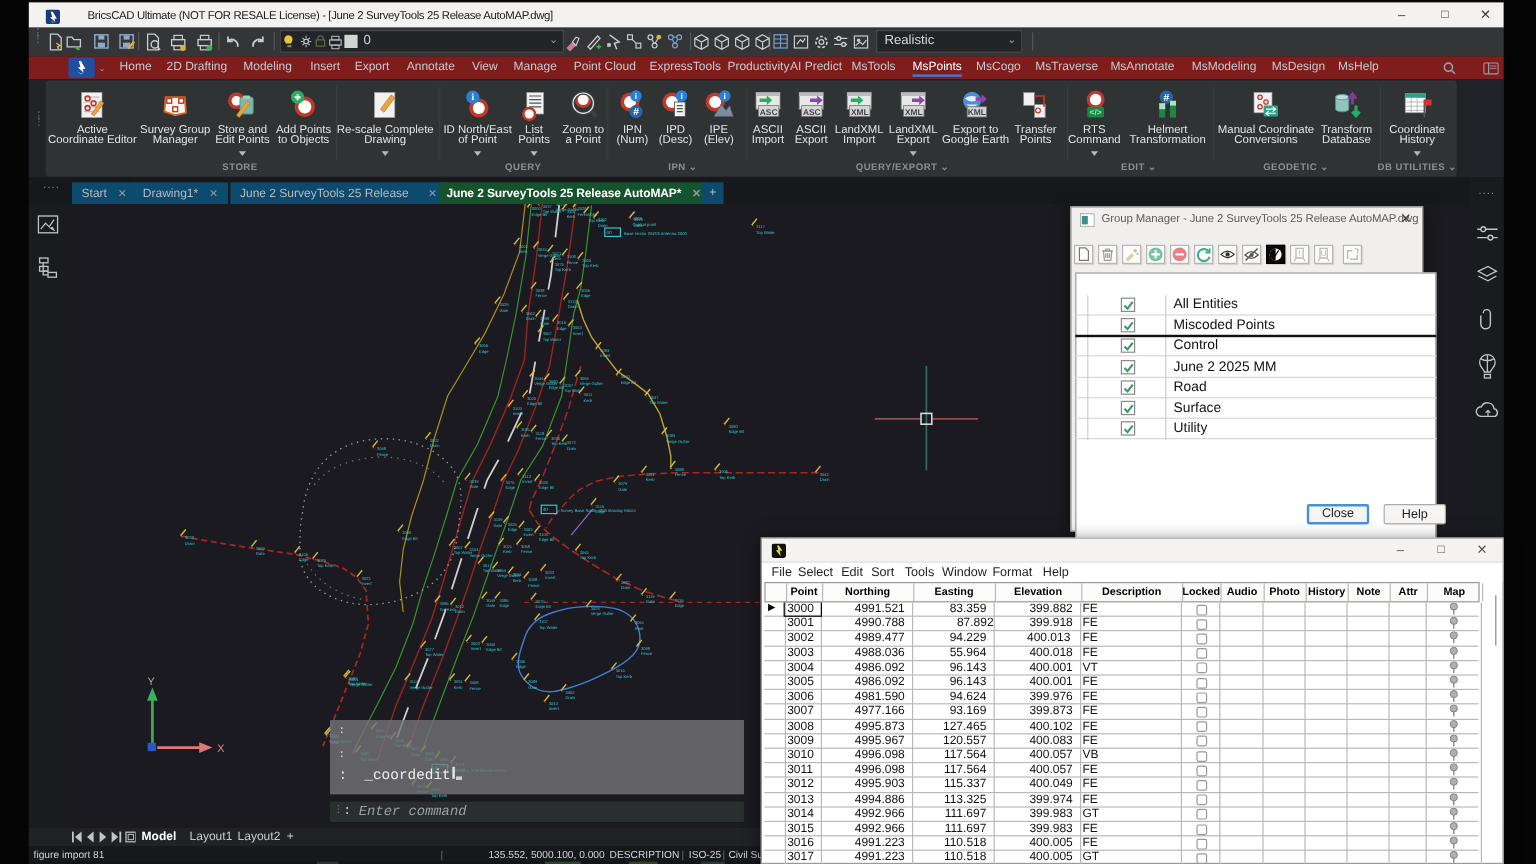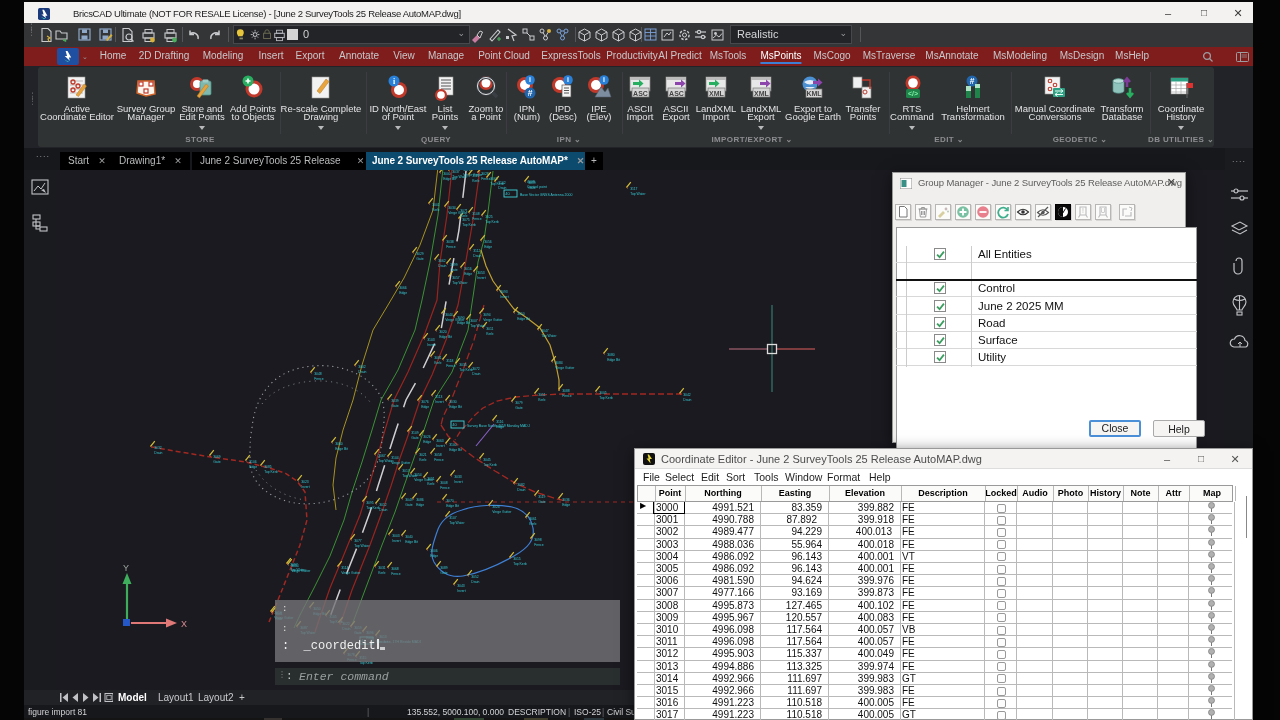--- a/index.html
+++ b/index.html
@@ -14,23 +14,23 @@
 .rtab{position:absolute;top:3px;font-size:10px;color:#c7c8ca;white-space:nowrap;transform:translateX(-50%)}
 .rtab.active{color:#fff;border-bottom:2px solid #3e7fd6;padding-bottom:1px}
 #ribbon{position:absolute;left:0;top:66px;width:100%;height:82px;background:#222328}
 #ribbonpanel{position:absolute;left:14px;top:1px;width:1176px;height:80px;background:#303333;border-radius:3px}
 .ricon{position:absolute;top:9px}
 .rlab{position:absolute;width:120px;text-align:center;font-size:9.5px;line-height:8px;color:#e2e3e5;white-space:nowrap}
 .rarr{position:absolute;top:60px;width:0;height:0;border-left:3.5px solid transparent;border-right:3.5px solid transparent;border-top:4px solid #b8b9bb}
 .rsep{position:absolute;top:6px;width:1px;height:62px;background:#3c3d42}
 .rgrp{position:absolute;top:69px;width:140px;text-align:center;font-size:8px;font-weight:bold;color:#8d8e92;letter-spacing:.4px}
 #doctabs{position:absolute;left:0;top:148px;width:100%;height:22px;background:#17181c}
-.dtab{position:absolute;top:4px;height:18px;background:#000000;color:#b9babc;font-size:10px;line-height:18px;text-align:left;padding:0 8px;white-space:nowrap}
+.dtab{position:absolute;top:4px;height:18px;background:#0c4a6e;color:#b9babc;font-size:10px;line-height:18px;text-align:left;padding:0 8px;white-space:nowrap}
 .dtab .x{color:#9a9b9d;margin-left:9px;font-size:9px}
-.dtab.active{background:#0c4a6e;color:#fff;font-weight:bold;font-size:10px;padding:0 6px;letter-spacing:-.1px}
+.dtab.active{background:#14532d;color:#fff;font-weight:bold;font-size:10px;padding:0 6px;letter-spacing:-.1px}
 #lpanel{position:absolute;left:0;top:170px;width:32px;height:520px;background:#1a1b1f}
 #rpanel{position:absolute;left:1201px;top:148px;width:28px;height:542px;background:#1a1b1f}
 #canvas{position:absolute;left:32px;top:170px;width:1166px;height:520px;background:#1a1a20}
 #modelbar{position:absolute;left:0;top:690px;width:610px;height:15px;background:#212226;color:#c9cacc;font-size:10px}
 #statusbar{position:absolute;left:0;top:705px;width:610px;height:13px;background:#17181c;color:#d2d3d5;font-size:8.5px}
 #statusbar span{position:absolute;top:2px;white-space:nowrap}
 .mtab{position:absolute;top:0;height:15px;line-height:15px;padding:0 7px}
 .dlg{position:absolute;background:#f0efed;border:1px solid #999;box-shadow:0 3px 14px rgba(0,0,0,.55)}
 .wbtn{position:absolute;top:0;width:14px;height:20px;color:#3a3a3a;font-size:11px;text-align:center;line-height:20px}
 .gmrow{position:absolute;left:3px;width:301px;height:17px;border-bottom:1px solid #d8d8d8}
@@ -467,21 +467,21 @@
       <div class="rsep" style="left:256px"></div>
       <div class="rsep" style="left:342px"></div>
       <div class="rsep" style="left:482px"></div>
       <div class="rsep" style="left:598px"></div>
       <div class="rsep" style="left:865px"></div>
       <div class="rsep" style="left:987px"></div>
       <div class="rsep" style="left:1126px"></div>
       <div class="rgrp" style="left:106px">STORE</div>
       <div class="rgrp" style="left:342px">QUERY</div>
       <div class="rgrp" style="left:475px">IPN ⌄</div>
-      <div class="rgrp" style="left:658px">IMPORT/EXPORT ⌄</div>
+      <div class="rgrp" style="left:658px">QUERY/EXPORT ⌄</div>
       <div class="rgrp" style="left:855px">EDIT ⌄</div>
       <div class="rgrp" style="left:986px">GEODETIC ⌄</div>
       <div class="rgrp" style="left:1087px">DB UTILITIES ⌄</div>
  </div>
  <div id="doctabs">
   <div style="position:absolute;left:12px;top:1px;color:#8a8b8f;font-size:9px;letter-spacing:1px">....</div>
   <div class="dtab" style="left:36px">Start<span class="x">✕</span></div>
   <div class="dtab" style="left:87px">Drawing1*<span class="x">✕</span></div>
   <div class="dtab" style="left:168px">June 2 SurveyTools 25 Release<span class="x" style="margin-left:16px">✕</span></div>
   <div class="dtab active" style="left:342px">June 2 SurveyTools 25 Release AutoMAP*<span class="x">✕</span></div>
@@ -1342,20 +1342,28 @@
       </svg></div>
   <div style="position:absolute;left:3px;top:54px;width:301px;height:234px;background:#fff;border:1px solid #9a9a9a"></div>
   <div class="gmrow" style="top:73px">
       <div class="gmchk">
         <svg width="9" height="9" viewBox="0 0 10 10">
           <path d="M1.2 5.2 L4 8 L8.8 1.8" stroke="#3a9e5f" stroke-width="2" fill="none"></path>
         </svg>
       </div>
       <span class="gmname">All Entities</span>
     </div>
+    <div class="gmrow" style="top:90px">
+      <div class="gmchk">
+        <svg width="9" height="9" viewBox="0 0 10 10">
+          <path d="M1.2 5.2 L4 8 L8.8 1.8" stroke="#3a9e5f" stroke-width="2" fill="none"></path>
+        </svg>
+      </div>
+      <span class="gmname">Miscoded Points</span>
+    </div>
     <div class="gmrow" style="top:107px">
       <div class="gmchk">
         <svg width="9" height="9" viewBox="0 0 10 10">
           <path d="M1.2 5.2 L4 8 L8.8 1.8" stroke="#3a9e5f" stroke-width="2" fill="none"></path>
         </svg>
       </div>
       <span class="gmname">Control</span>
     </div>
     <div class="gmrow" style="top:125px">
       <div class="gmchk">
@@ -1394,21 +1402,20 @@
   <div style="position:absolute;left:3px;top:106px;width:301px;height:2px;background:#111"></div>
   <div class="gmbtn" style="left:196px;top:247px;border:2px solid #4a90d9;line-height:13px">Close</div>
   <div class="gmbtn" style="left:260px;top:247px">Help</div>
 </div>
 <div class="dlg" id="ce" style="left:634px;top:448px;width:619px;height:272px;background:#fff">
   <div style="position:absolute;left:0;top:0;width:100%;height:20px;background:#f4f3f2;border-bottom:1px solid #ddd">
     <svg style="position:absolute;left:8px;top:4px" width="12" height="12" viewBox="0 0 12 12">
         <rect width="12" height="12" rx="2" fill="#111"></rect>
         <path d="M6 1.5 L9 6 H6.8 L7.6 10.5 L3.5 5.5 H5.6 L4.6 1.5 Z" fill="#e8d83c"></path>
       </svg>
-    <span style="position:absolute;left:26px;top:4px;font-size:11px;color:#4c4c4c;white-space:nowrap">Coordinate Editor - June 2 SurveyTools 25 Release AutoMAP.dwg</span>
     <span class="wbtn" style="right:78px;color:#555">–</span>
     <span class="wbtn" style="right:44px;color:#555;font-size:10px">□</span>
     <span class="wbtn" style="right:10px;color:#555">✕</span>
   </div>
   <div class="cemenu" style="position:absolute;left:0;top:20px;width:100%;height:16px;background:#fff">
     <span style="left:8px">File</span>
       <span style="left:30px">Select</span>
       <span style="left:66px">Edit</span>
       <span style="left:91px">Sort</span>
       <span style="left:119px">Tools</span>
@@ -1468,21 +1475,21 @@
         <span class="cec" style="left:265px;width:80px;text-align:left">FE</span>
         <span class="cechk"></span>
         <svg class="cepin" width="9" height="11" viewBox="0 0 9 11">
           <circle cx="4.5" cy="3.4" r="3" fill="#b0b0b0" stroke="#777" stroke-width=".7"></circle>
           <line x1="4.5" y1="6.4" x2="4.5" y2="10" stroke="#777" stroke-width="1"></line>
         </svg>
       </div>
       <div class="cerow" style="top:12.2px">
         <span class="cec" style="left:17px;width:30px;text-align:left;padding-left:2px">3001</span>
         <span class="cec" style="left:47px;width:73px">4990.788</span>
-        <span class="cec" style="left:118px;width:65px">87.892</span>
+        <span class="cec" style="left:129px;width:65px">87.892</span>
         <span class="cec" style="left:191px;width:69px">399.918</span>
         <span class="cec" style="left:265px;width:80px;text-align:left">FE</span>
         <span class="cechk"></span>
         <svg class="cepin" width="9" height="11" viewBox="0 0 9 11">
           <circle cx="4.5" cy="3.4" r="3" fill="#b0b0b0" stroke="#777" stroke-width=".7"></circle>
           <line x1="4.5" y1="6.4" x2="4.5" y2="10" stroke="#777" stroke-width="1"></line>
         </svg>
       </div>
       <div class="cerow" style="top:24.4px">
         <span class="cec" style="left:17px;width:30px;text-align:left;padding-left:2px">3002</span>

